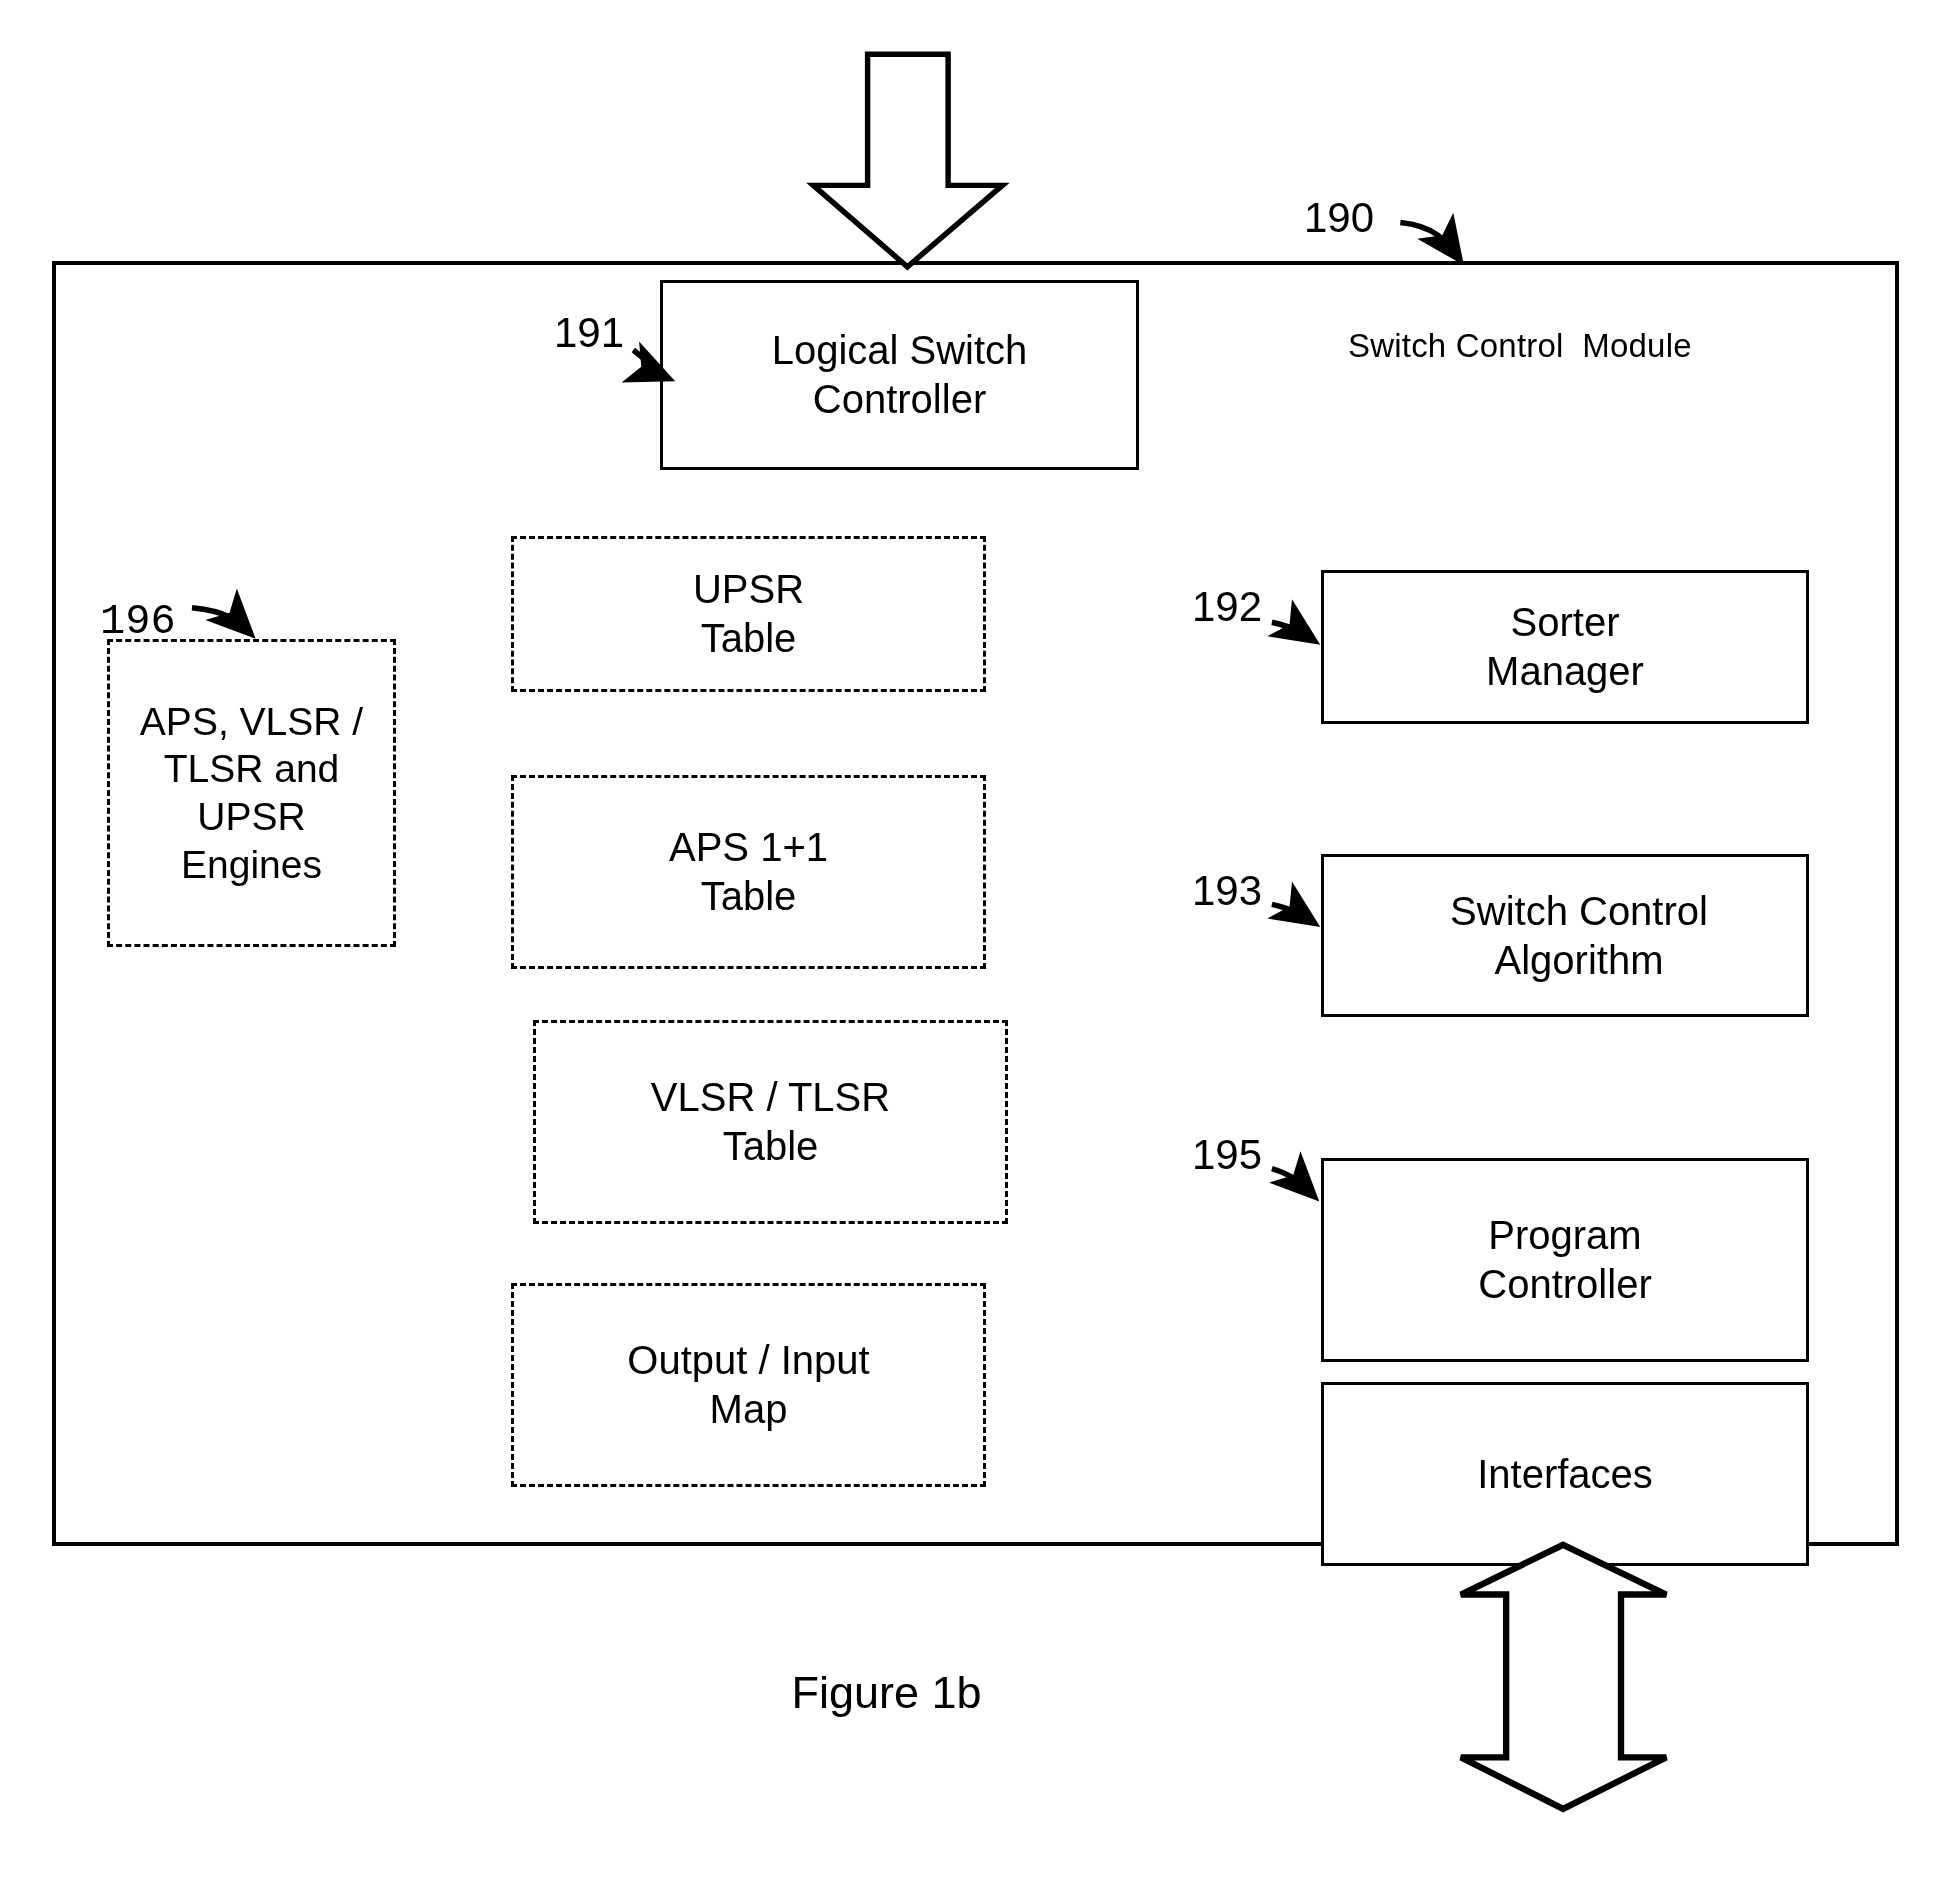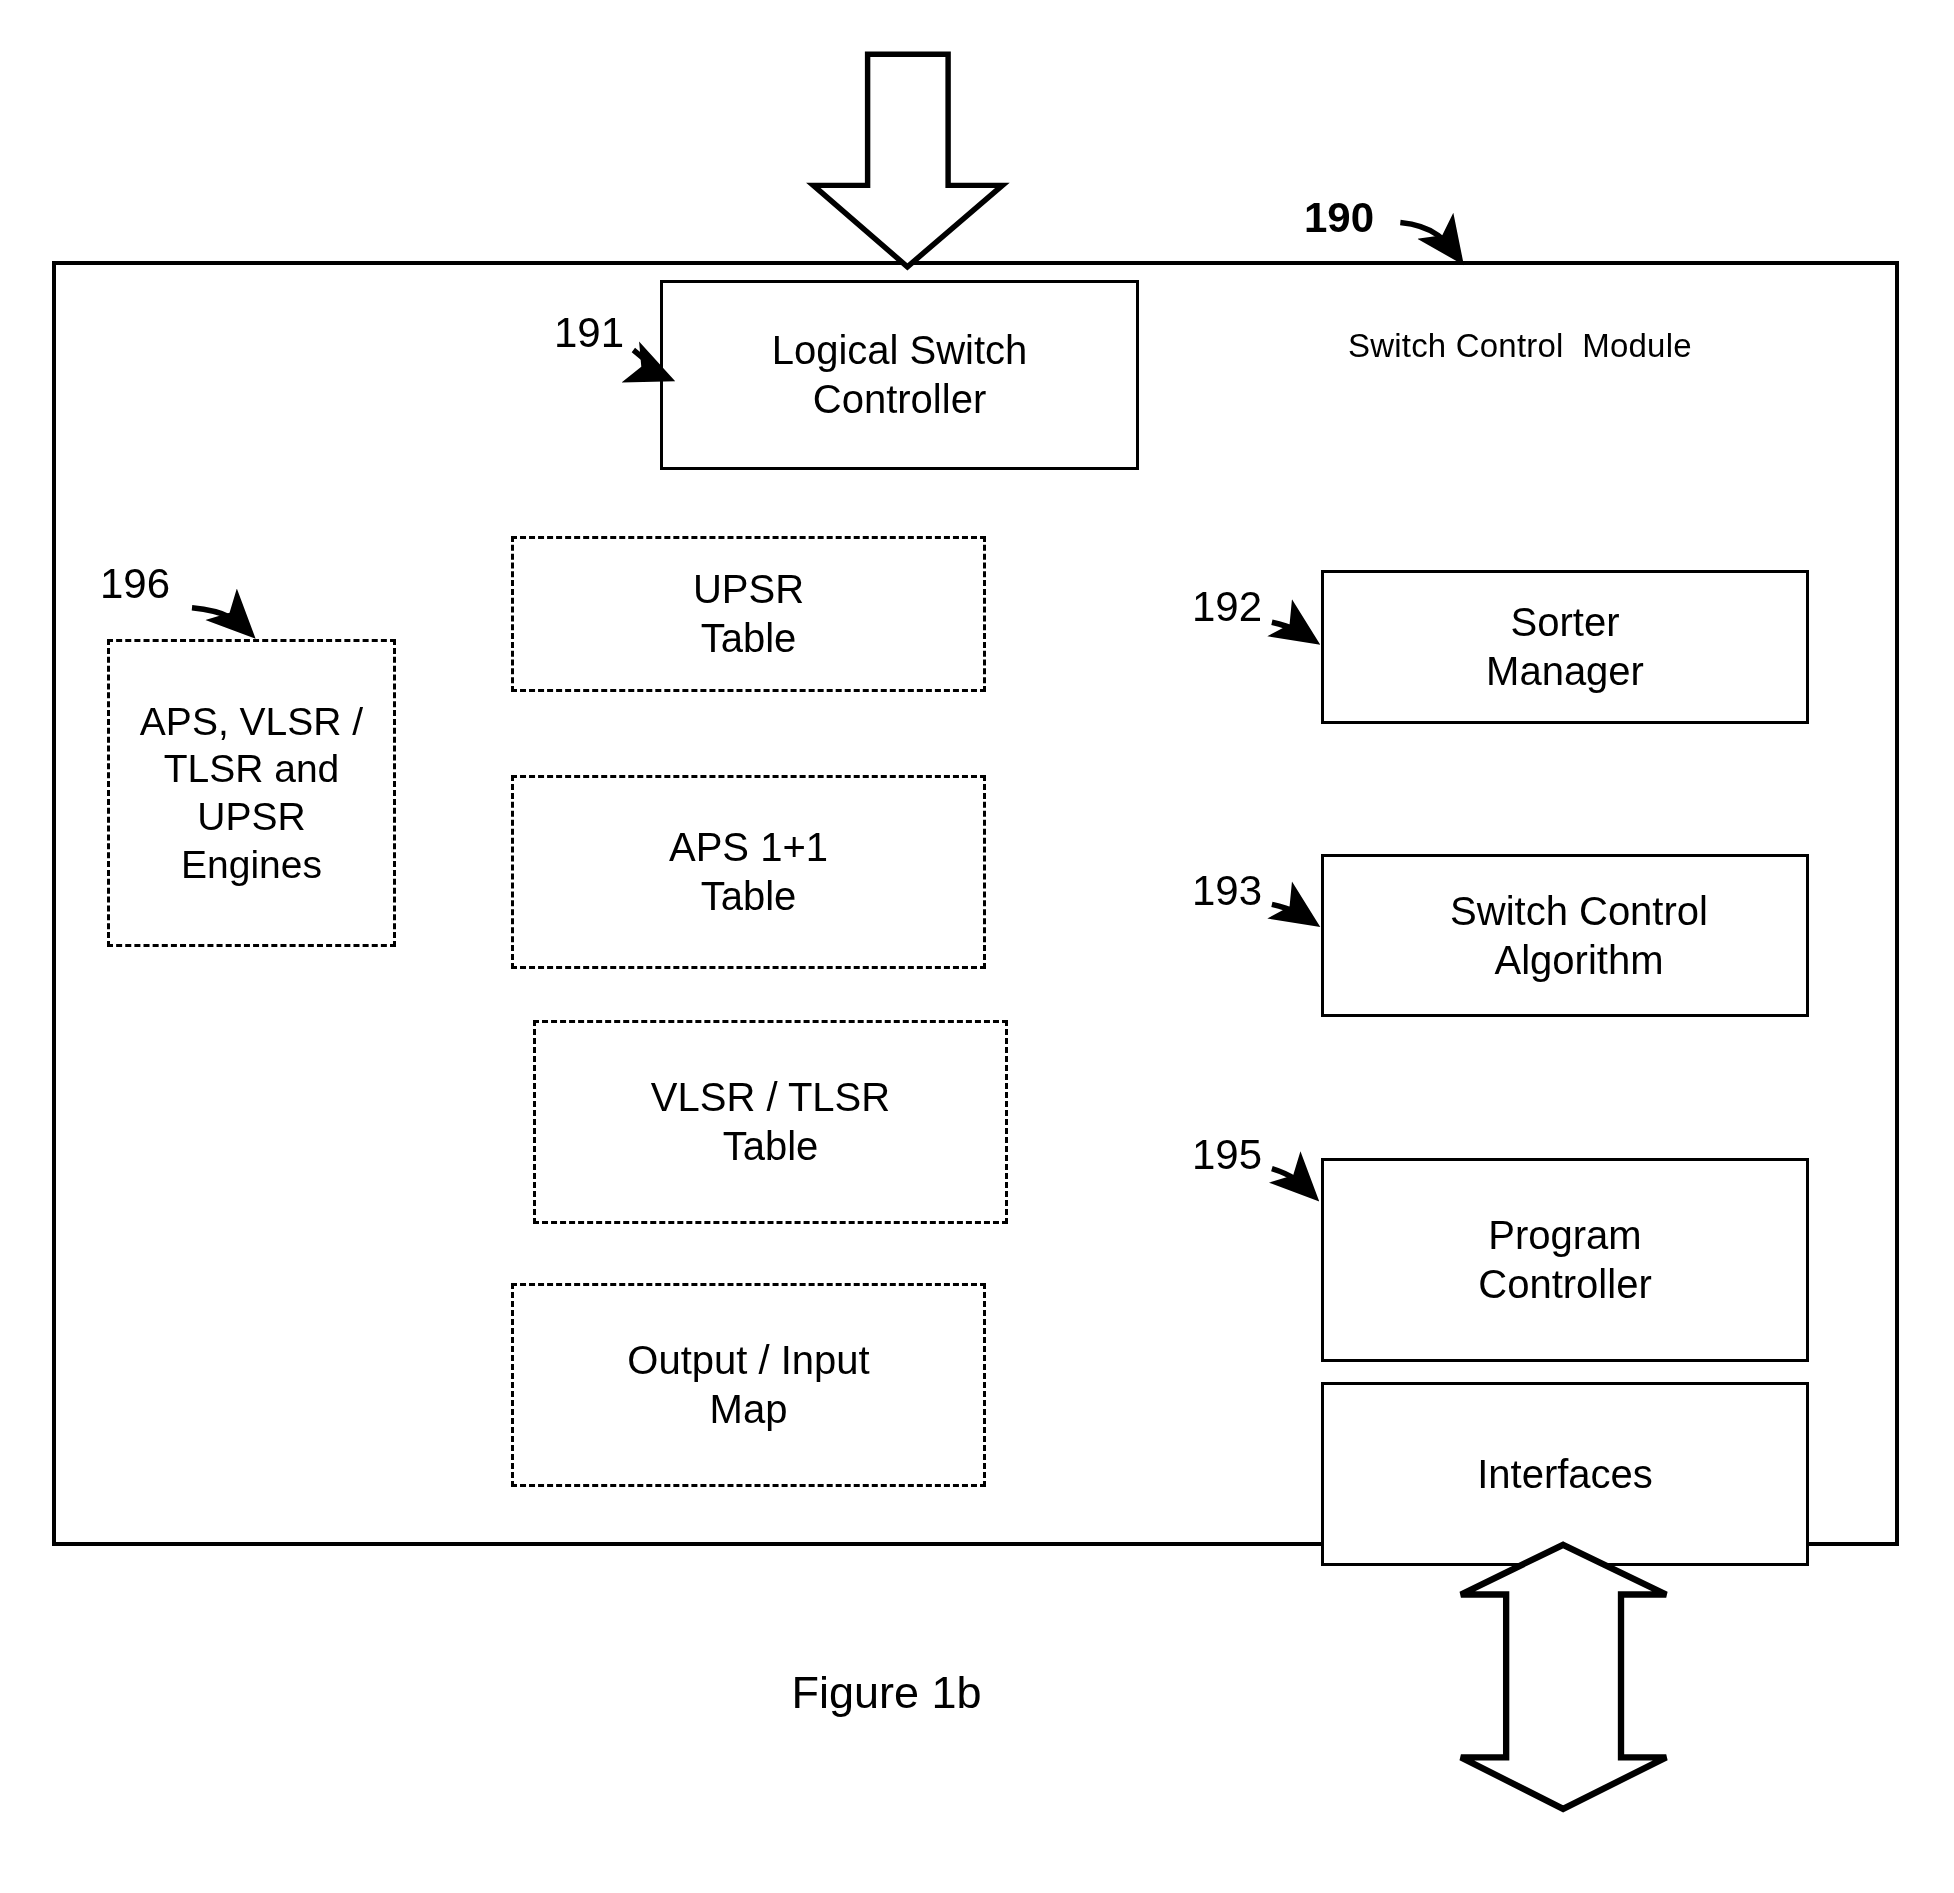--- a/index.html
+++ b/index.html
@@ -94,26 +94,26 @@
   #switch-control-alg { left: 1321px; top: 854px;  width: 488px; height: 163px; padding-left: 28px; }
   #program-controller { left: 1321px; top: 1158px; width: 488px; height: 204px; }
   #interfaces-box     { left: 1321px; top: 1382px; width: 488px; height: 184px; }
 
   
   .ref-num {
     font-size: 42px;
     line-height: 1;
     white-space: nowrap;
   }
-  #ref-190 { left: 1304px; top: 197px; font-weight: bold; }
+  #ref-190 { left: 1304px; top: 197px; }
   #ref-191 { left: 554px;  top: 312px; }
   #ref-192 { left: 1192px; top: 586px; }
   #ref-193 { left: 1192px; top: 870px; }
   #ref-195 { left: 1192px; top: 1134px; }
-  #ref-196 { left: 100px;  top: 563px; }
+  #ref-196 { left: 100px;  top: 601px; font-family: Liberation Mono, monospace; }
 
   
   #overlay {
     left: 0; top: 0; width: 1955px; height: 1893px;
     pointer-events: none;
     z-index: 8;
   }
 
   
   #figure-caption {

